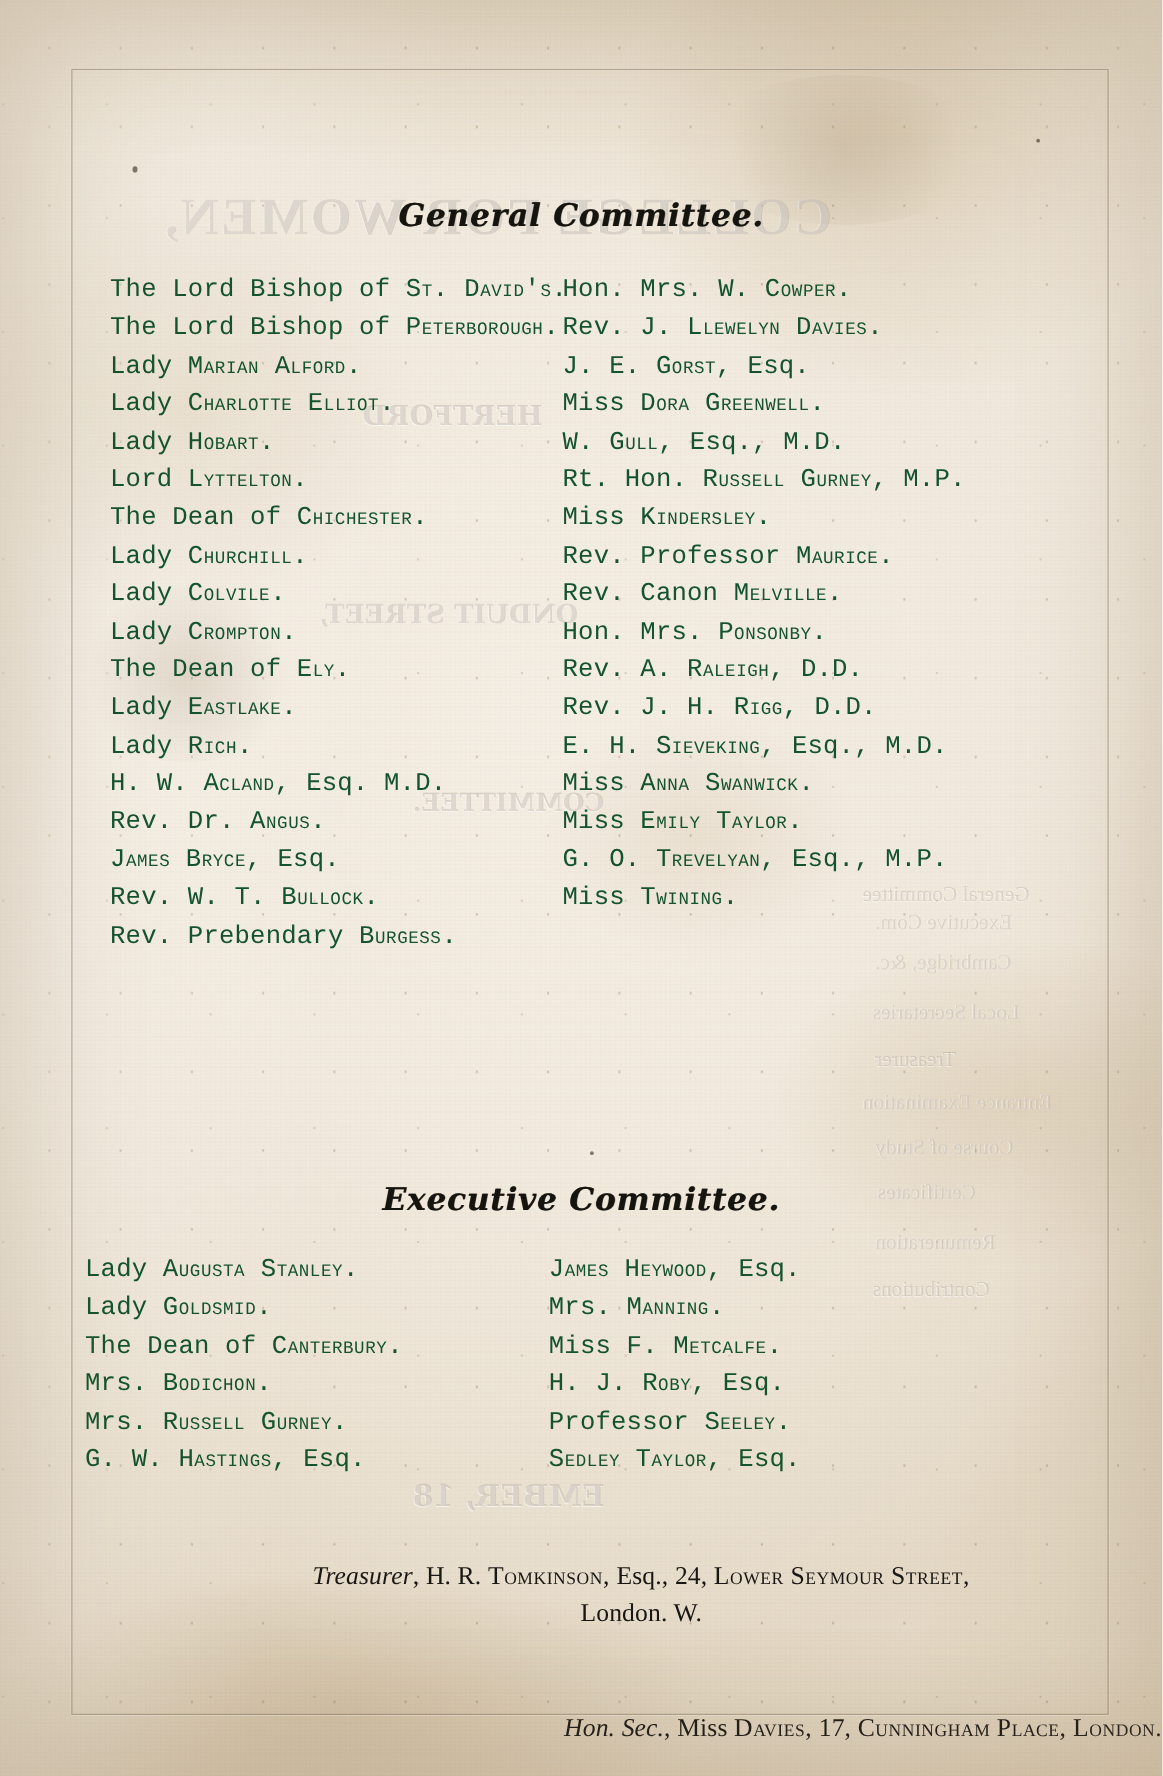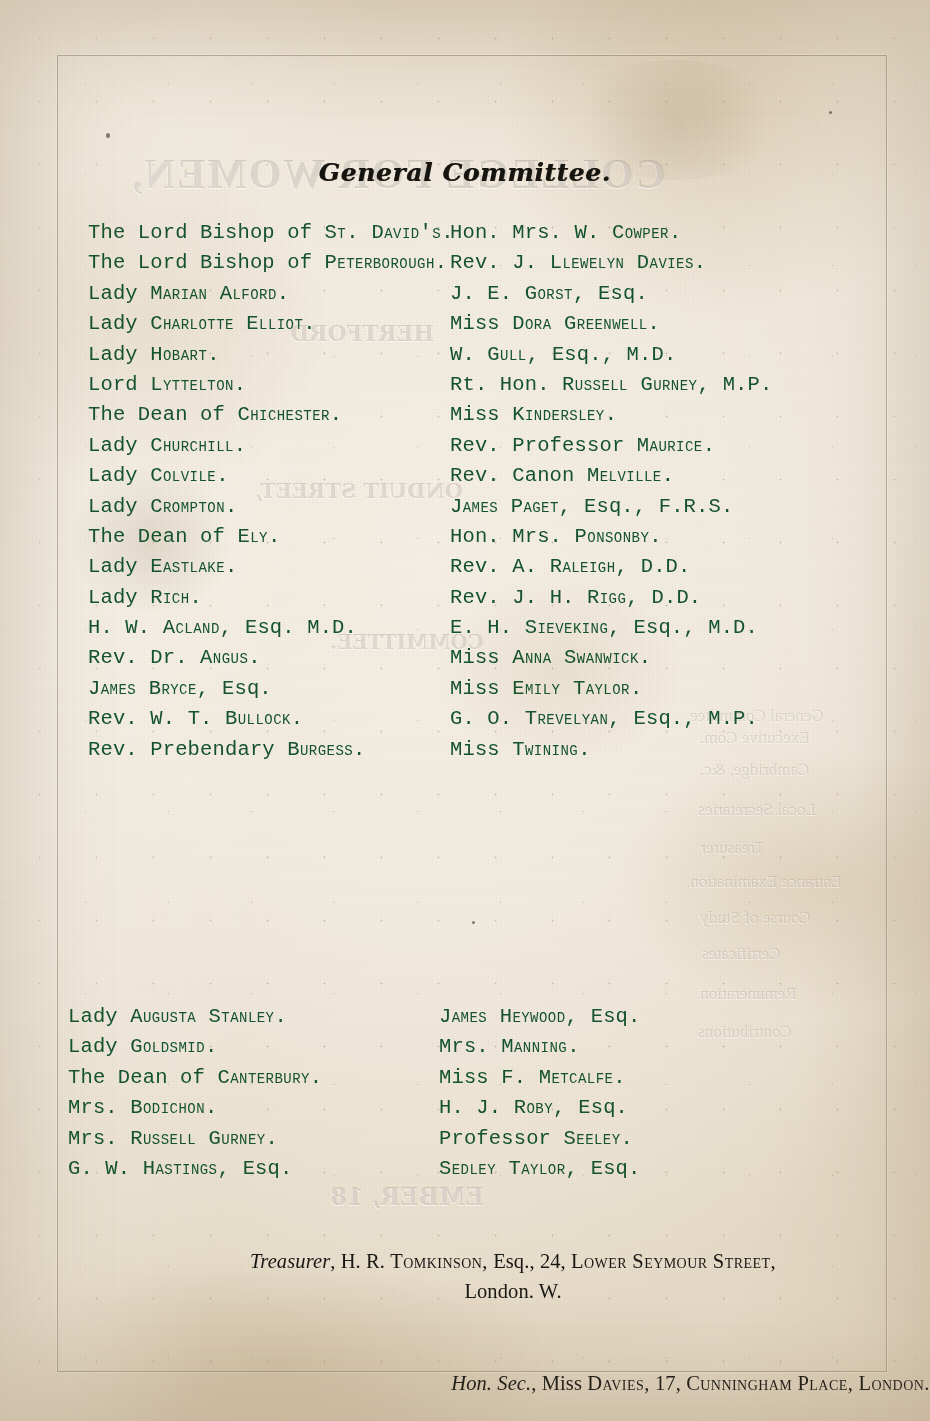--- a/index.html
+++ b/index.html
@@ -240,32 +240,32 @@
     <div class="col" id="gc-right" style="width:505px; padding-left:25px; box-sizing:border-box;">
         <div class="entry"><span>Hon.</span> <span>Mrs.</span> <span>W.</span> <span class="sc">Cowper.</span></div>
         <div class="entry"><span>Rev.</span> <span>J.</span> <span class="sc">Llewelyn</span> <span class="sc">Davies.</span></div>
         <div class="entry"><span>J.</span> <span>E.</span> <span class="sc">Gorst,</span> <span>Esq.</span></div>
         <div class="entry"><span>Miss</span> <span class="sc">Dora</span> <span class="sc">Greenwell.</span></div>
         <div class="entry"><span>W.</span> <span class="sc">Gull,</span> <span>Esq.,</span> <span>M.D.</span></div>
         <div class="entry"><span>Rt.</span> <span>Hon.</span> <span class="sc">Russell</span> <span class="sc">Gurney,</span> <span>M.P.</span></div>
         <div class="entry"><span>Miss</span> <span class="sc">Kindersley.</span></div>
         <div class="entry"><span>Rev.</span> <span>Professor</span> <span class="sc">Maurice.</span></div>
         <div class="entry"><span>Rev.</span> <span>Canon</span> <span class="sc">Melville.</span></div>
-        <div class="entry"><span class="sc">James</span> <span class="sc">Paget,</span> <span>Esq.,</span> <span>F.R.S.</span></div>
         <div class="entry"><span>Hon.</span> <span>Mrs.</span> <span class="sc">Ponsonby.</span></div>
         <div class="entry"><span>Rev.</span> <span>A.</span> <span class="sc">Raleigh,</span> <span>D.D.</span></div>
         <div class="entry"><span>Rev.</span> <span>J.</span> <span>H.</span> <span class="sc">Rigg,</span> <span>D.D.</span></div>
         <div class="entry"><span>E.</span> <span>H.</span> <span class="sc">Sieveking,</span> <span>Esq.,</span> <span>M.D.</span></div>
         <div class="entry"><span>Miss</span> <span class="sc">Anna</span> <span class="sc">Swanwick.</span></div>
         <div class="entry"><span>Miss</span> <span class="sc">Emily</span> <span class="sc">Taylor.</span></div>
         <div class="entry"><span>G.</span> <span>O.</span> <span class="sc">Trevelyan,</span> <span>Esq.,</span> <span>M.P.</span></div>
         <div class="entry"><span>Miss</span> <span class="sc">Twining.</span></div>
       </div>
   </div>
 
+  <div class="section-head" style="top:945px;">Executive Committee.</div>
 
   <div class="list" id="ec-list" style="left:0; top:1002px; width:930px;">
     <div class="col" id="ec-left" style="width:425px; padding-left:68px; box-sizing:border-box;">
         <div class="entry"><span>Lady</span> <span class="sc">Augusta</span> <span class="sc">Stanley.</span></div>
         <div class="entry"><span>Lady</span> <span class="sc">Goldsmid.</span></div>
         <div class="entry"><span>The</span> <span>Dean</span> <span>of</span> <span class="sc">Canterbury.</span></div>
         <div class="entry"><span>Mrs.</span> <span class="sc">Bodichon.</span></div>
         <div class="entry"><span>Mrs.</span> <span class="sc">Russell</span> <span class="sc">Gurney.</span></div>
         <div class="entry"><span>G.</span> <span>W.</span> <span class="sc">Hastings,</span> <span>Esq.</span></div>
       </div>

